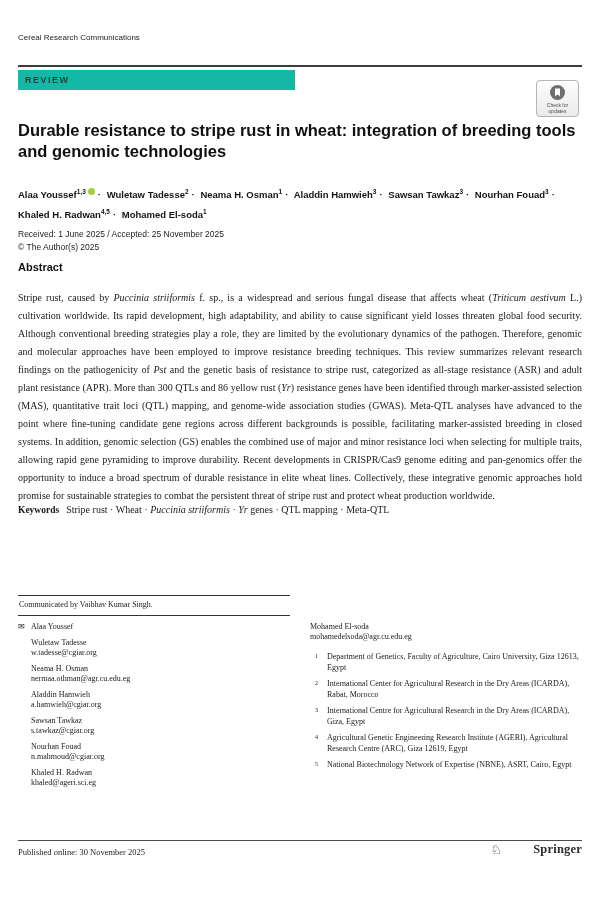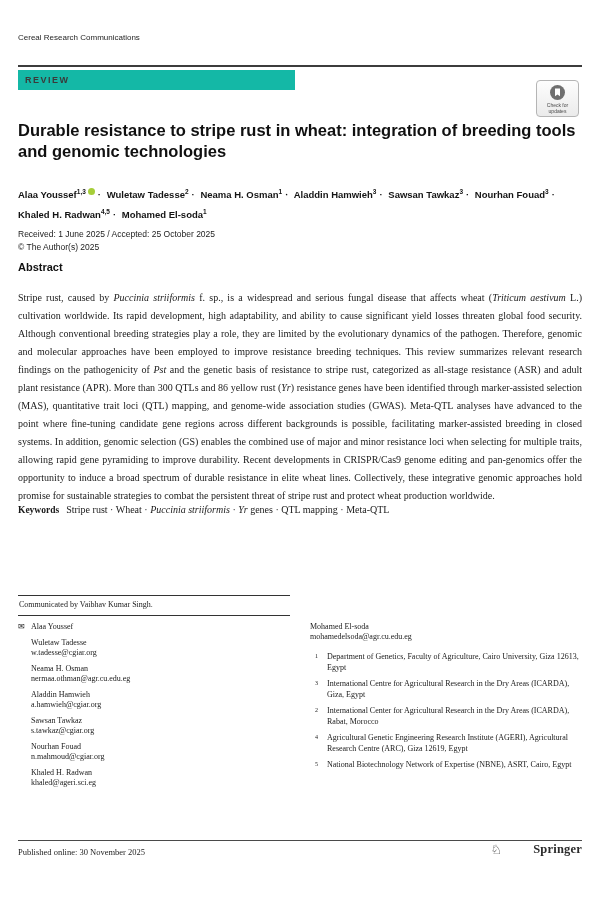--- a/index.html
+++ b/index.html
@@ -94,21 +94,21 @@
     <span class="author"><span>Sawsan Tawkaz</span><sup>3</sup><span class="sep">·</span></span>
   
     <span class="author"><span>Nourhan Fouad</span><sup>3</sup><span class="sep">·</span></span>
   
     <span class="author"><span>Khaled H. Radwan</span><sup>4,5</sup><span class="sep">·</span></span>
   
     <span class="author"><span>Mohamed El-soda</span><sup>1</sup><span class="sep"></span></span>
   </div>
 
 <div class="dates sans">
-  <div>Received: 1 June 2025 / Accepted: 25 October 2025</div>
+  <div>Received: 1 June 2025 / Accepted: 25 November 2025</div>
   <div>© The Author(s) 2025</div>
 </div>
 
 <div class="abstract-h sans">Abstract</div>
 <div class="abstract-body"><span>Stripe rust, caused by </span><i>Puccinia striiformis</i><span> f. sp., is a widespread and serious fungal disease that affects wheat (</span><i>Triticum aestivum</i><span> L.) cultivation worldwide. Its rapid development, high adaptability, and ability to cause significant yield losses threaten global food security. Although conventional breeding strategies play a role, they are limited by the evolutionary dynamics of the pathogen. Therefore, genomic and molecular approaches have been employed to improve resistance breeding techniques. This review summarizes relevant research findings on the pathogenicity of </span><i>Pst</i><span> and the genetic basis of resistance to stripe rust, categorized as all-stage resistance (ASR) and adult plant resistance (APR). More than 300 QTLs and 86 yellow rust (</span><i>Yr</i><span>) resistance genes have been identified through marker-assisted selection (MAS), quantitative trait loci (QTL) mapping, and genome-wide association studies (GWAS). Meta-QTL analyses have advanced to the point where fine-tuning candidate gene regions across different backgrounds is possible, facilitating marker-assisted breeding in closed systems. In addition, genomic selection (GS) enables the combined use of major and minor resistance loci when selecting for multiple traits, allowing rapid gene pyramiding to improve durability. Recent developments in CRISPR/Cas9 genome editing and pan-genomics offer the opportunity to induce a broad spectrum of durable resistance in elite wheat lines. Collectively, these integrative genomic approaches hold promise for sustainable strategies to combat the persistent threat of stripe rust and protect wheat production worldwide.</span></div>
 
 <div class="keywords">
   <span class="kw-label">Keywords</span><span><span>Stripe rust · Wheat · </span><i>Puccinia striiformis</i><span> · </span><i>Yr</i><span> genes · QTL mapping · Meta-QTL</span></span>
 </div>
 
@@ -168,27 +168,27 @@
     <div>mohamedelsoda@agr.cu.edu.eg</div>
   </div>
   <div>
 
       <div class="aff">
         <span class="aff-sup">1</span>
         <span>Department of Genetics, Faculty of Agriculture, Cairo University, Giza 12613, Egypt</span>
       </div>
 
       <div class="aff">
+        <span class="aff-sup">2</span>
+        <span>International Center for Agricultural Research in the Dry Areas (ICARDA), Rabat, Morocco</span>
+      </div>
+
+      <div class="aff">
         <span class="aff-sup">3</span>
         <span>International Centre for Agricultural Research in the Dry Areas (ICARDA), Giza, Egypt</span>
-      </div>
-
-      <div class="aff">
-        <span class="aff-sup">2</span>
-        <span>International Center for Agricultural Research in the Dry Areas (ICARDA), Rabat, Morocco</span>
       </div>
 
       <div class="aff">
         <span class="aff-sup">4</span>
         <span>Agricultural Genetic Engineering Research Institute (AGERI), Agricultural Research Centre (ARC), Giza 12619, Egypt</span>
       </div>
 
       <div class="aff">
         <span class="aff-sup">5</span>
         <span>National Biotechnology Network of Expertise (NBNE), ASRT, Cairo, Egypt</span>

